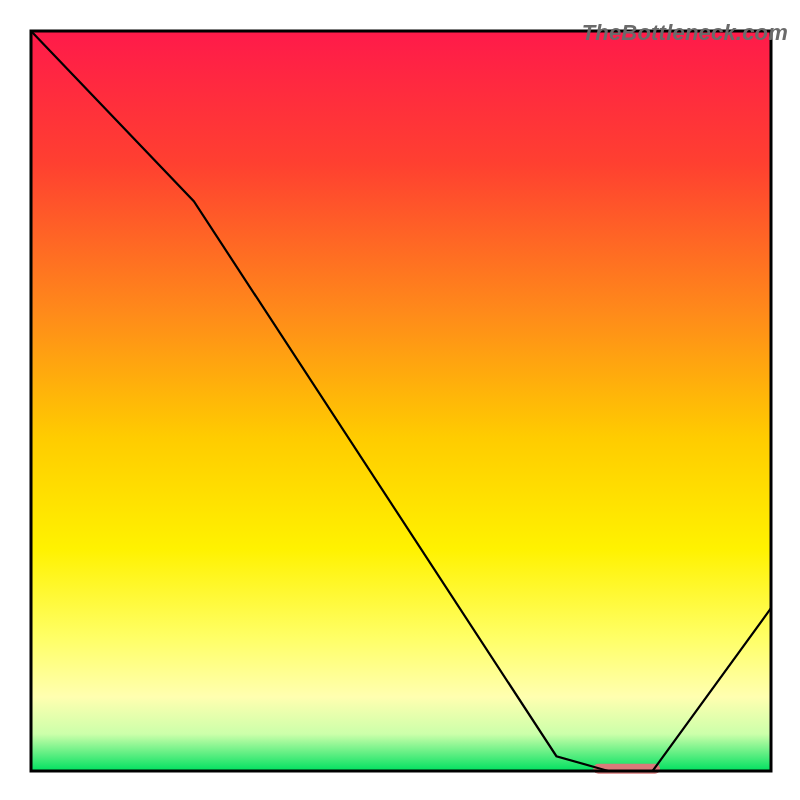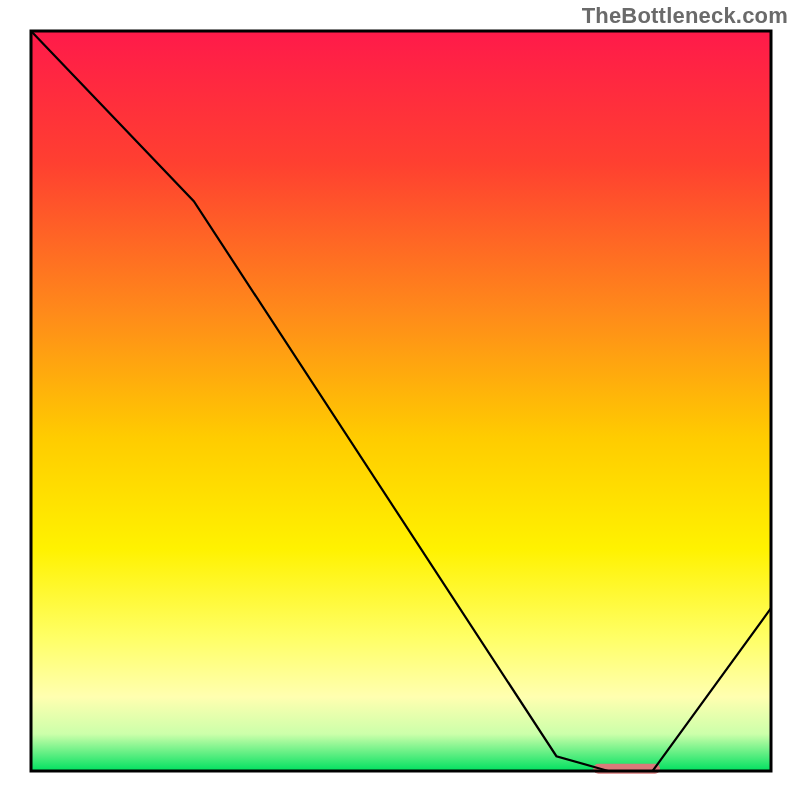--- a/index.html
+++ b/index.html
@@ -12,28 +12,29 @@
     font-family: Arial, Helvetica, sans-serif;
   }
   .frame {
     position: relative;
     width: 800px;
     height: 800px;
     box-sizing: border-box;
   }
   .watermark {
     position: absolute;
-    top: 3px;
+    top: 20px;
     right: 12px;
     font-size: 22px;
     font-weight: bold;
     color: #6a6a6a;
     font-family: Arial, sans-serif;
     z-index: 10;
     letter-spacing: 0.2px;
+    font-style: italic;
   }
   svg {
     display: block;
   }
 </style>
 </head>
 <body>
 
 <div class="frame">
   <div class="watermark">TheBottleneck.com</div>

